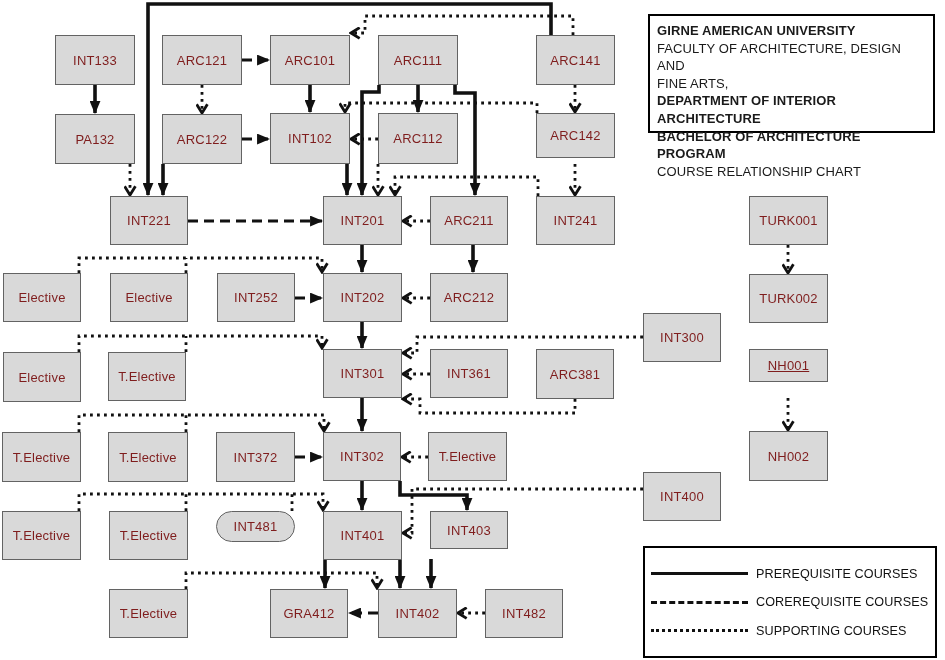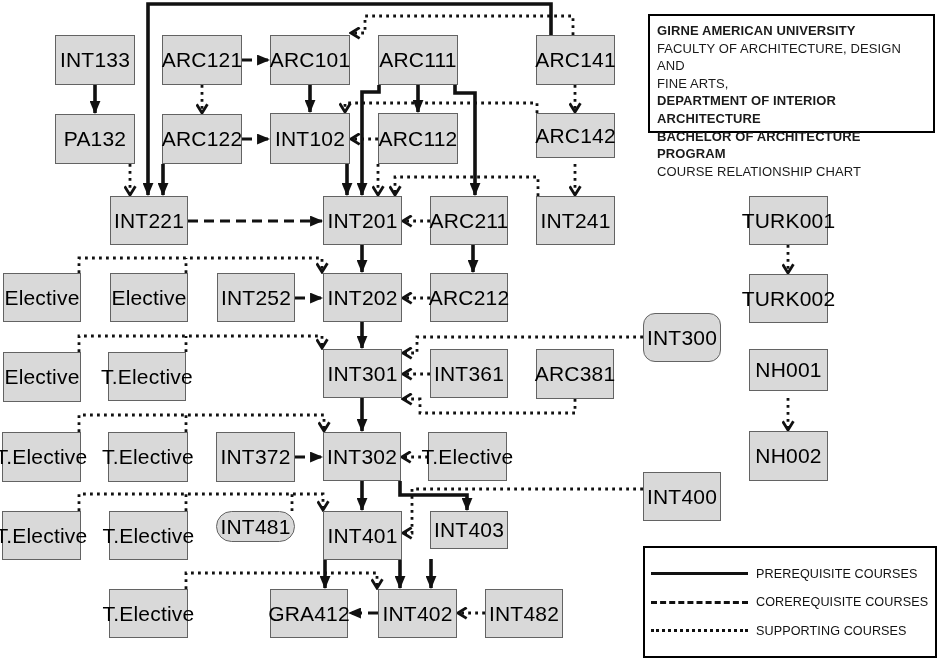--- a/index.html
+++ b/index.html
@@ -8,21 +8,21 @@
     font-family:"Liberation Sans", sans-serif;
   }
   #edges-svg{position:absolute;left:0;top:0;width:945px;height:660px;}
   .edge{fill:none;stroke:#111111;}
   .edge.solid{stroke-width:3.6;}
   .edge.dashed{stroke-width:3.2;stroke-dasharray:10 6;}
   .edge.dotted{stroke-width:2.8;stroke-dasharray:2.8 4.2;}
   .node{
     position:absolute;background:#d9d9d9;border:1px solid #636363;
     display:flex;align-items:center;justify-content:center;
-    font-size:21px;color:#000000;box-sizing:border-box;letter-spacing:.2px;
+    font-size:13px;color:#7f1d1d;box-sizing:border-box;letter-spacing:.2px;
   }
   .node span{white-space:nowrap;}
   #title-box{
     position:absolute;left:648px;top:14px;width:287px;height:119px;
     background:#ffffff;border:2px solid #000;box-sizing:border-box;
     padding:6px 4px 0 7px;font-size:13px;line-height:17.6px;color:#1a1a1a;
     letter-spacing:.1px;
   }
   #title-box .bold{font-weight:bold;}
   #legend-box{
@@ -164,39 +164,39 @@
       </div>
       <div class="node" style="left: 323px; top: 273px; width: 79px; height: 49px;">
         <span>INT202</span>
       </div>
       <div class="node" style="left: 430px; top: 273px; width: 78px; height: 49px;">
         <span>ARC212</span>
       </div>
       <div class="node" style="left: 749px; top: 274px; width: 79px; height: 49px;">
         <span>TURK002</span>
       </div>
-      <div class="node" style="left: 643px; top: 313px; width: 78px; height: 49px; border-radius: 12px;">
+      <div class="node" style="left: 643px; top: 313px; width: 78px; height: 49px;">
         <span>INT300</span>
       </div>
       <div class="node" style="left: 3px; top: 352px; width: 78px; height: 50px;">
         <span>Elective</span>
       </div>
       <div class="node" style="left: 108px; top: 352px; width: 78px; height: 49px;">
         <span>T.Elective</span>
       </div>
       <div class="node" style="left: 323px; top: 349px; width: 79px; height: 49px;">
         <span>INT301</span>
       </div>
       <div class="node" style="left: 430px; top: 349px; width: 78px; height: 49px;">
         <span>INT361</span>
       </div>
       <div class="node" style="left: 536px; top: 349px; width: 78px; height: 50px;">
         <span>ARC381</span>
       </div>
-      <div class="node" style="left: 749px; top: 349px; width: 79px; height: 42px;">
+      <div class="node" style="left: 749px; top: 349px; width: 79px; height: 33px; text-decoration: underline;">
         <span>NH001</span>
       </div>
       <div class="node" style="left: 2px; top: 432px; width: 79px; height: 50px;">
         <span>T.Elective</span>
       </div>
       <div class="node" style="left: 108px; top: 432px; width: 80px; height: 50px;">
         <span>T.Elective</span>
       </div>
       <div class="node" style="left: 216px; top: 432px; width: 79px; height: 50px;">
         <span>INT372</span>

